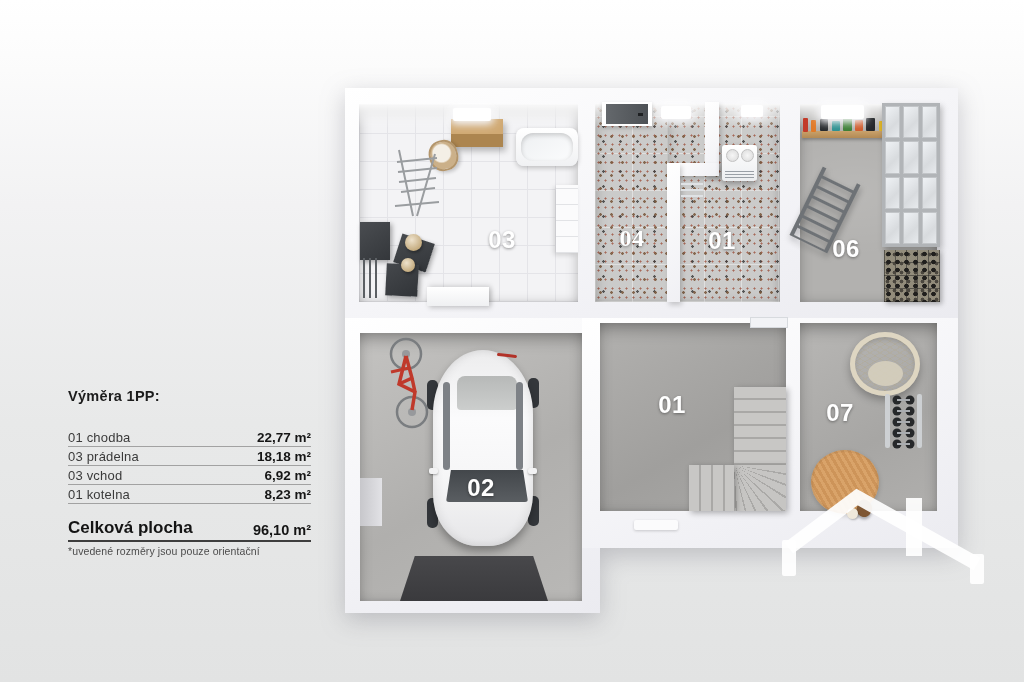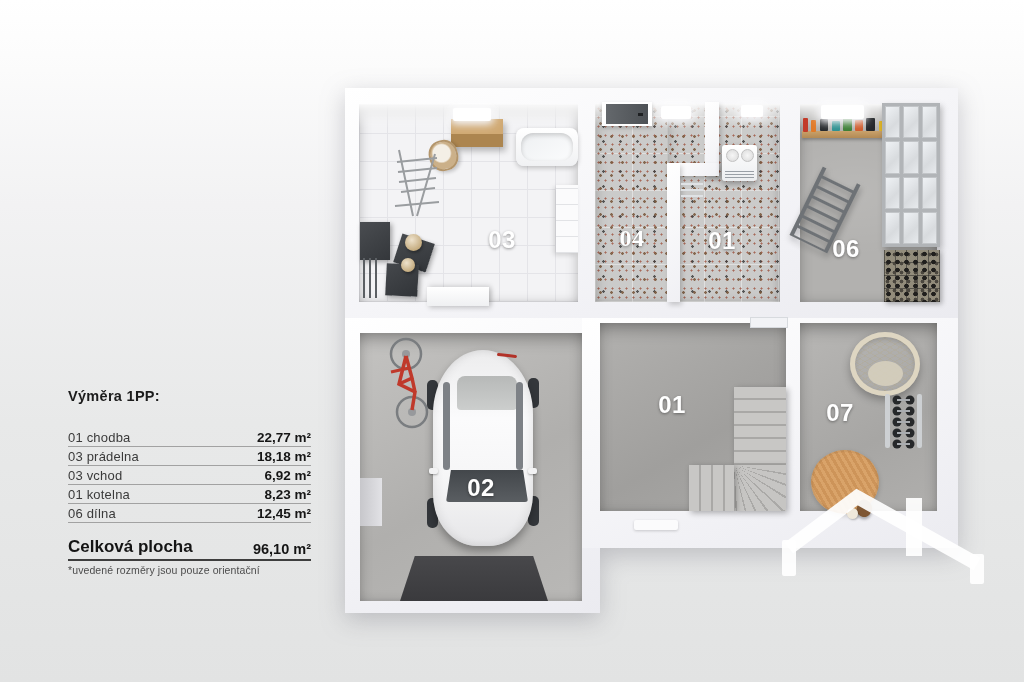--- a/index.html
+++ b/index.html
@@ -198,24 +198,20 @@
         <span class="ar">18,18 m²</span>
         </li>
       <li>
         <span class="nm">03 vchod</span>
         <span class="ar">6,92 m²</span>
         </li>
       <li>
         <span class="nm">01 kotelna</span>
         <span class="ar">8,23 m²</span>
         </li>
-      <li>
-        <span class="nm">06 dílna</span>
-        <span class="ar">12,45 m²</span>
-        </li>
     </ul>
     <div id="total">
       <span class="nm">Celková plocha</span>
       <span class="ar">96,10 m²</span>
     </div>
     <div id="foot">*uvedené rozměry jsou pouze orientační</div>
   </section>
 
   <section id="plan" class="abs">
     <div id="walls">

